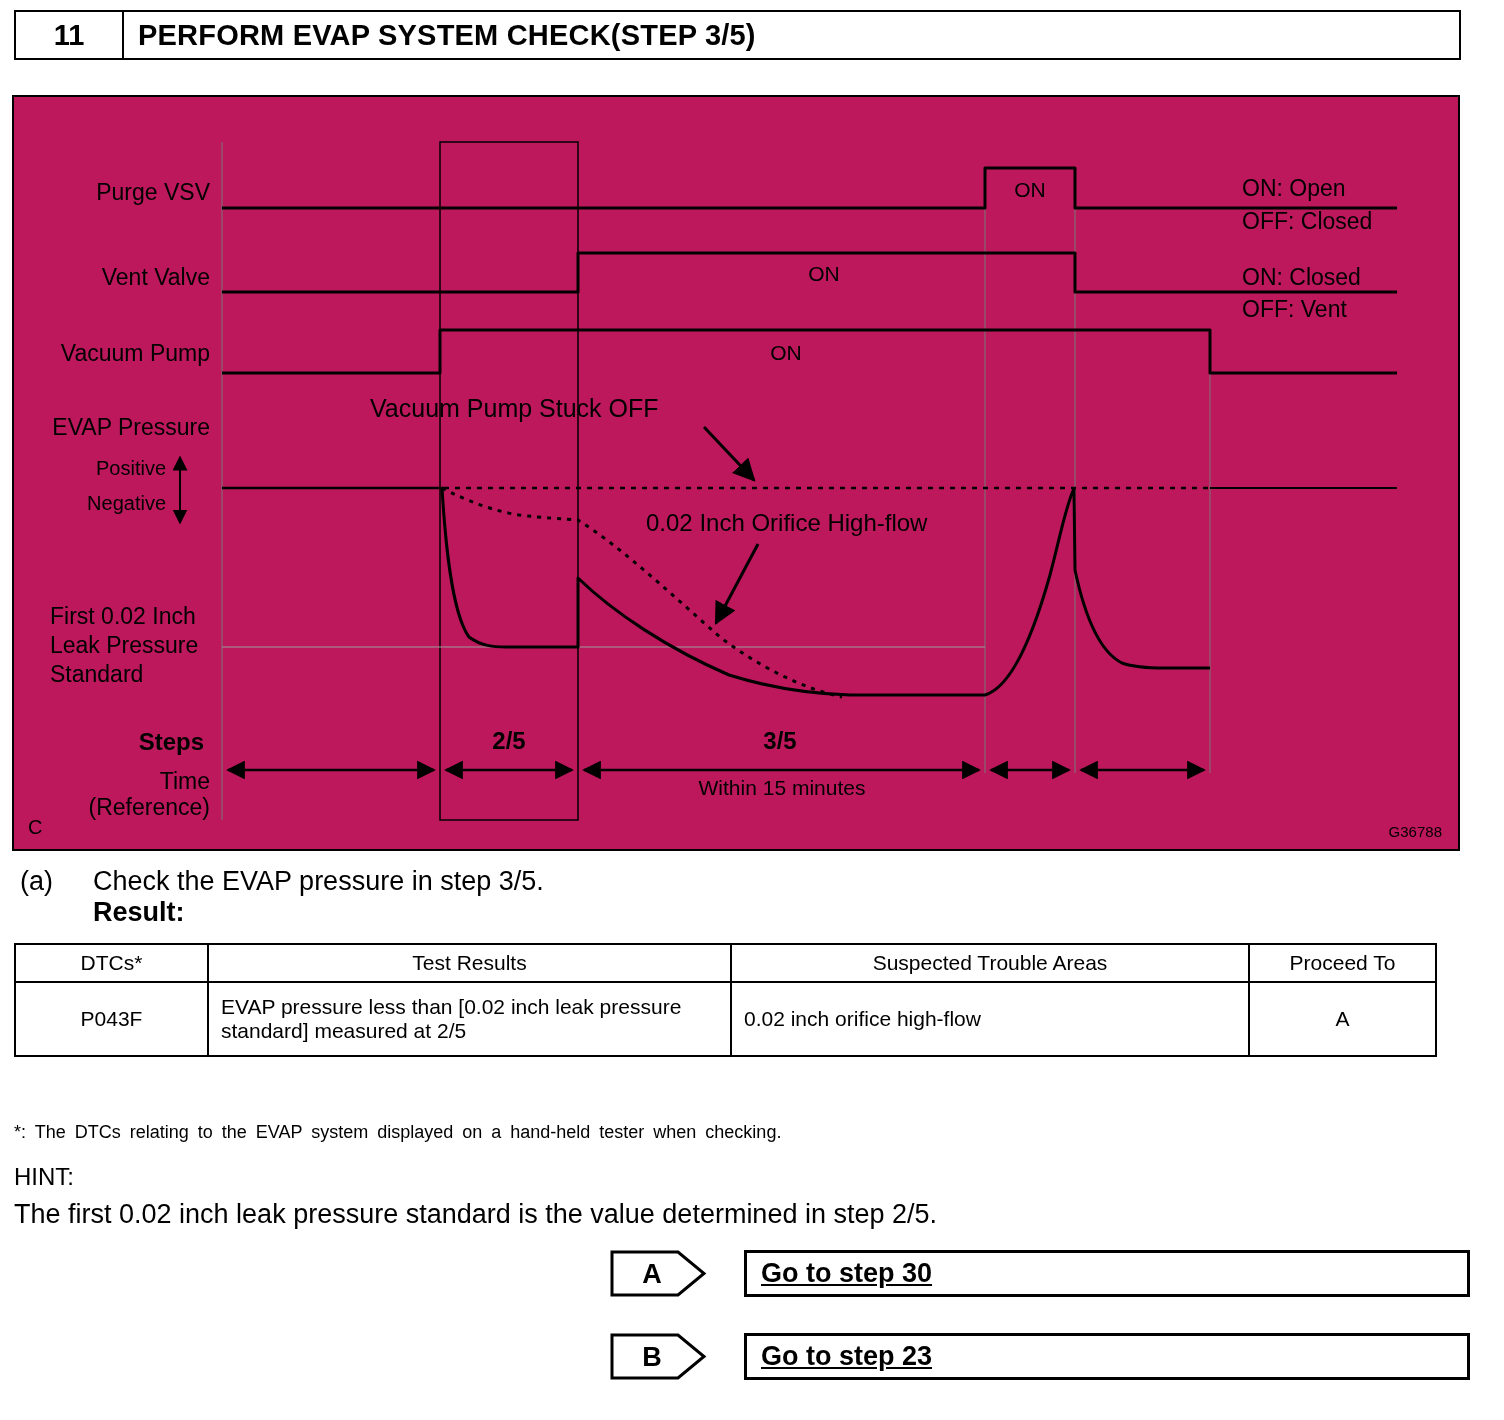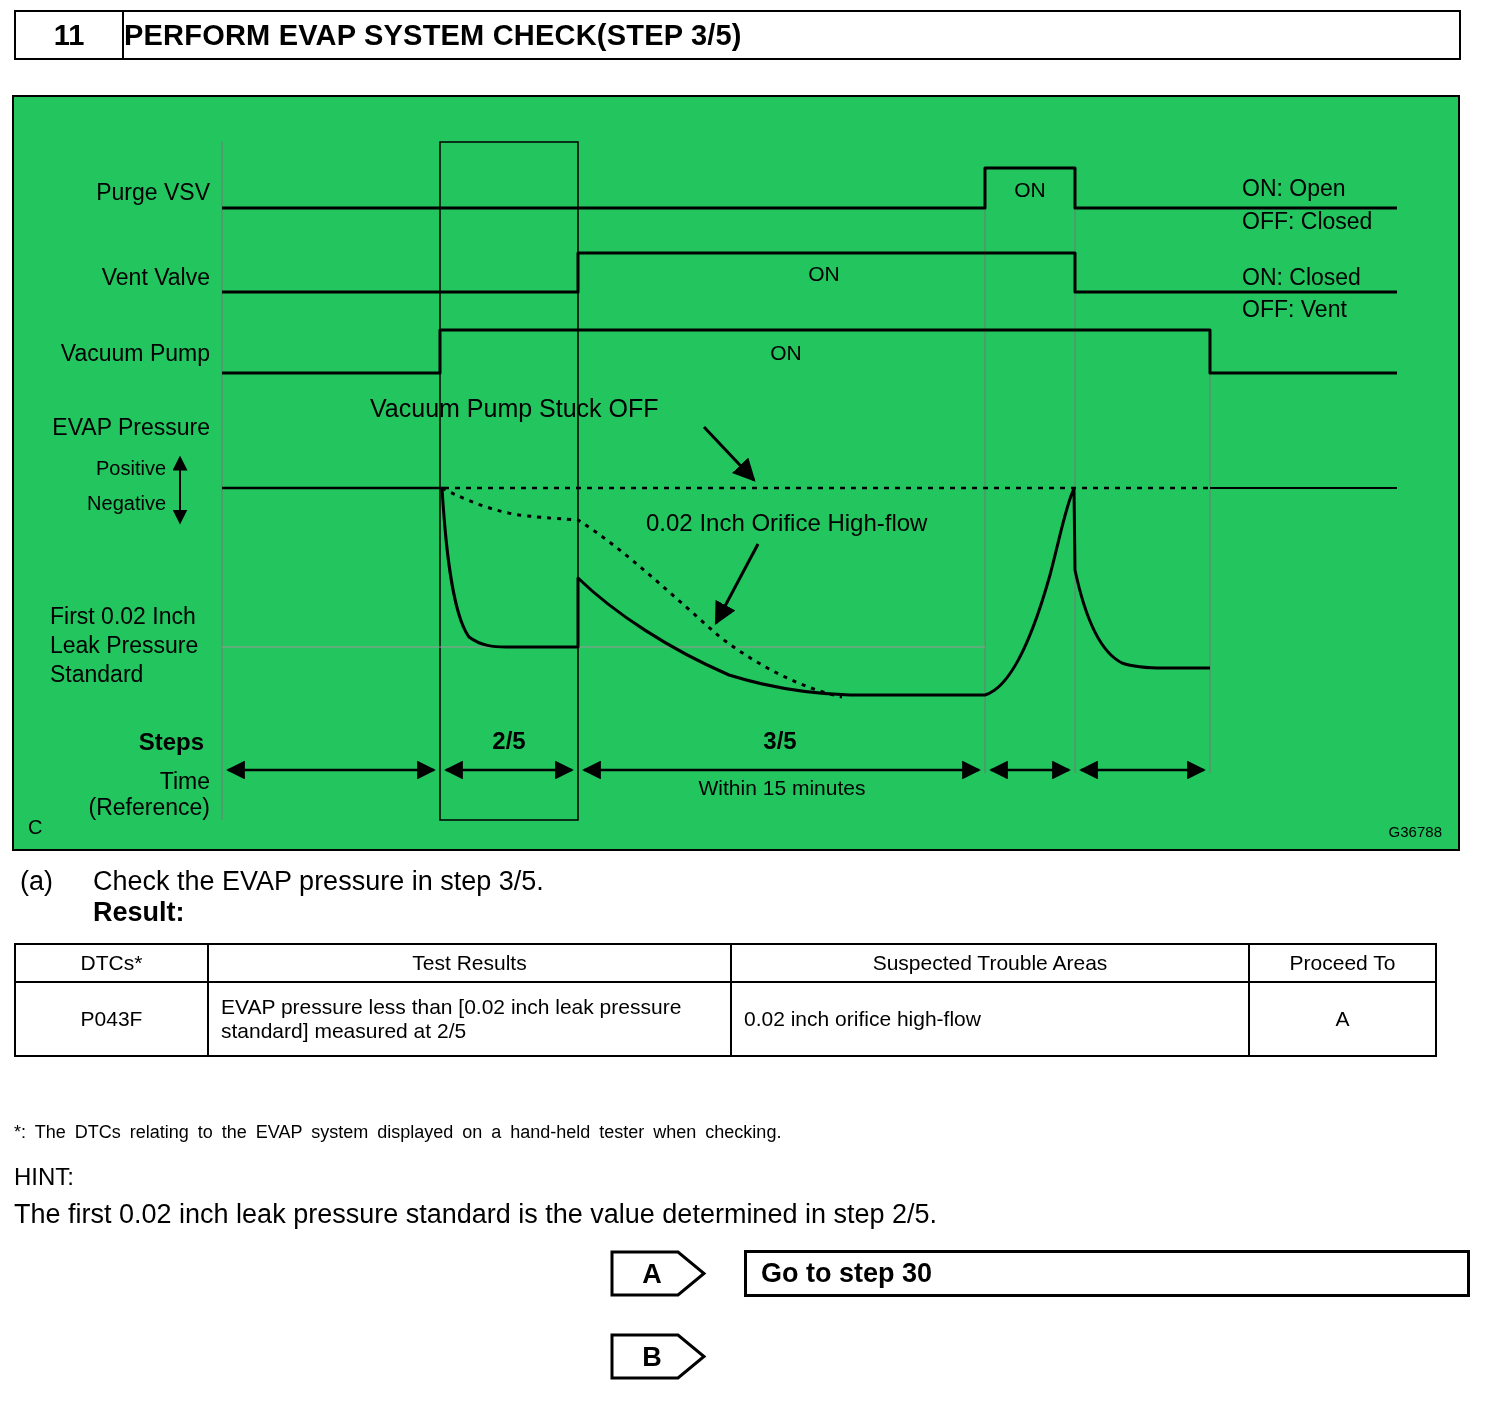--- a/index.html
+++ b/index.html
@@ -10,27 +10,27 @@
   
   .header{
     position:absolute;left:14px;top:10px;width:1443px;height:46px;
     border:2px solid #000;display:flex;align-items:stretch;background:#fff;
   }
   .header-num{
     width:106px;border-right:2px solid #000;display:flex;align-items:center;justify-content:center;
     font-weight:bold;font-size:29px;
   }
   .header-title{
-    flex:1;display:flex;align-items:center;
+    flex:1;display:flex;align-items:center;padding-left:14px;
     font-weight:bold;font-size:29px;letter-spacing:.2px;
   }
   
   .diagram-box{
     position:absolute;left:12px;top:95px;width:1444px;height:752px;
-    border:2px solid #000;background:#22c55e;
+    border:2px solid #000;background:#be185d;
   }
   .diagram-box svg{display:block;}
   
   .para-a{position:absolute;left:20px;top:858px;font-size:27px;margin-top:8px;}
   .para-a .marker{display:inline-block;width:73px;}
   .result{position:absolute;left:93px;top:897px;font-size:27px;font-weight:bold;}
   
   table.dtc{
     position:absolute;left:14px;top:943px;border-collapse:collapse;table-layout:fixed;
     width:1421px;font-size:21px;
@@ -43,21 +43,21 @@
   
   .footnote{position:absolute;left:14px;top:1122px;font-size:18px;word-spacing:4px;}
   .hint-label{position:absolute;left:14px;top:1163px;font-size:24px;}
   .hint-text{position:absolute;left:14px;top:1199px;font-size:27px;}
   
   .route{position:absolute;left:610px;display:flex;align-items:center;}
   .route-a{top:1250px;} .route-b{top:1333px;}
   .route-action{
     margin-left:34px;width:706px;height:41px;border:3px solid #000;
     display:flex;align-items:center;padding-left:14px;
-    font-weight:bold;font-size:27px;
+    font-weight:bold;font-size:27px;text-decoration:underline;
   }
   .pent{display:block;}
 </style>
 </head>
 <body>
 
 <div class="header">
   <div class="header-num">11</div>
   <div class="header-title">PERFORM EVAP SYSTEM CHECK(STEP 3/5)</div>
 </div>
@@ -203,13 +203,14 @@
     <text x="42" y="33" font-size="27" font-weight="bold" text-anchor="middle" font-family="Liberation Sans, sans-serif">A</text>
   </svg>
   <div class="route-action">Go to step 30</div>
 </div>
 
 <div class="route route-b">
   <svg class="pent" width="100" height="47" viewBox="0 0 100 47">
     <polygon points="2,2 68,2 94,23.5 68,45 2,45" fill="#fff" stroke="#000" stroke-width="3"></polygon>
     <text x="42" y="33" font-size="27" font-weight="bold" text-anchor="middle" font-family="Liberation Sans, sans-serif">B</text>
   </svg>
+  <div class="route-action">Go to step 23</div>
 </div>
 
 </body></html>

